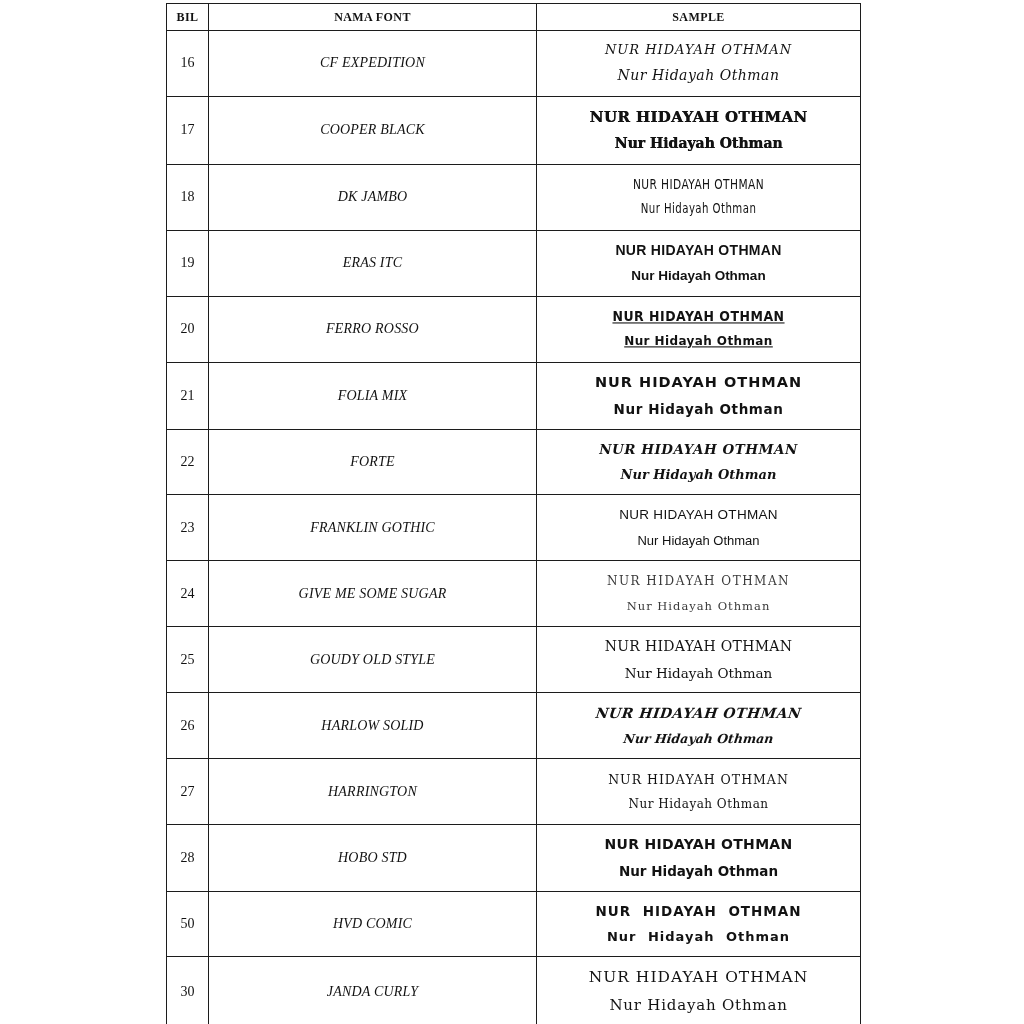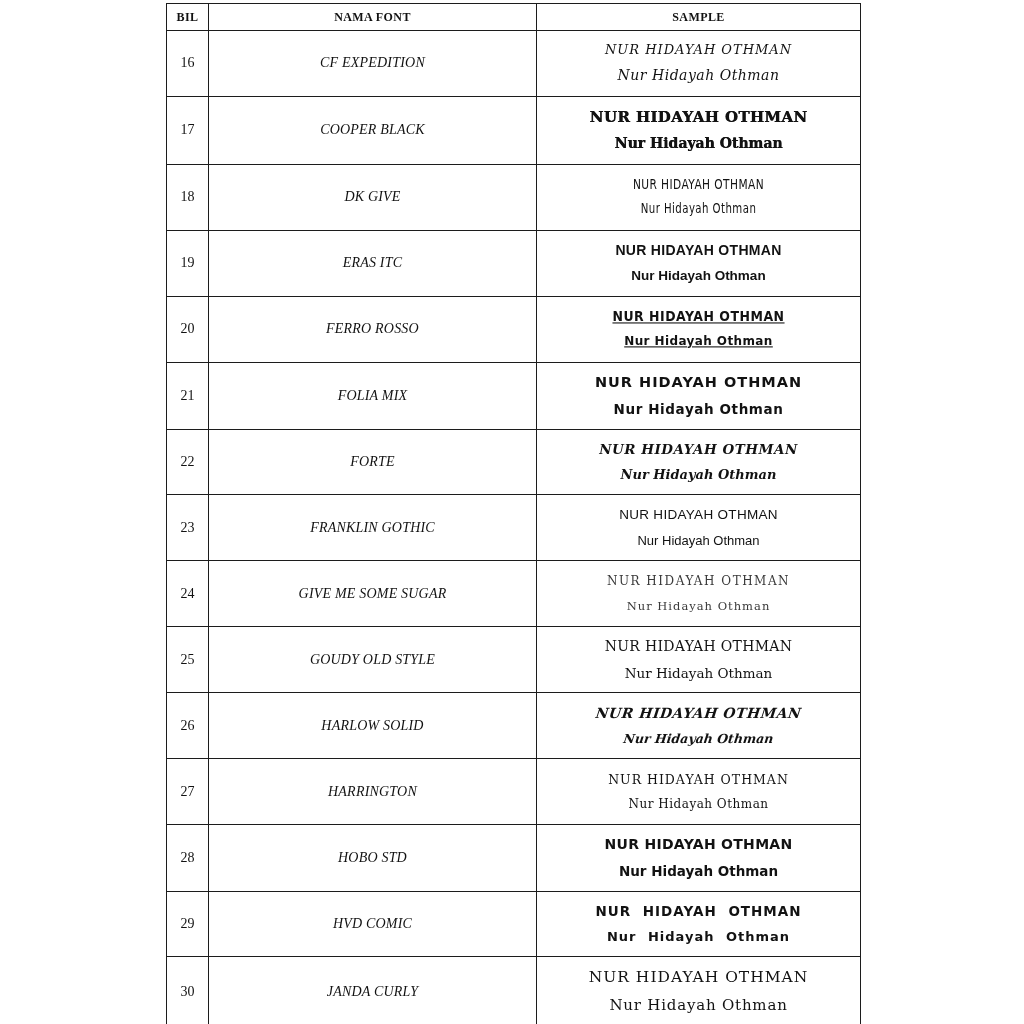--- a/index.html
+++ b/index.html
@@ -100,21 +100,21 @@
     <td class="bil">17</td>
     <td class="name">COOPER BLACK</td>
     <td class="sample fs-cooper-black">
       <div class="u">NUR HIDAYAH OTHMAN</div>
       <div class="l">Nur Hidayah Othman</div>
     </td>
   </tr>
 
   <tr>
     <td class="bil">18</td>
-    <td class="name">DK GIVE</td>
+    <td class="name">DK JAMBO</td>
     <td class="sample fs-dk-jambo">
       <div class="u">NUR HIDAYAH OTHMAN</div>
       <div class="l">Nur Hidayah Othman</div>
     </td>
   </tr>
 
   <tr>
     <td class="bil">19</td>
     <td class="name">ERAS ITC</td>
     <td class="sample fs-eras-itc">
@@ -198,21 +198,21 @@
   <tr>
     <td class="bil">28</td>
     <td class="name">HOBO STD</td>
     <td class="sample fs-hobo-std">
       <div class="u">NUR HIDAYAH OTHMAN</div>
       <div class="l">Nur Hidayah Othman</div>
     </td>
   </tr>
 
   <tr>
-    <td class="bil">29</td>
+    <td class="bil">50</td>
     <td class="name">HVD COMIC</td>
     <td class="sample fs-hvd-comic">
       <div class="u">NUR HIDAYAH OTHMAN</div>
       <div class="l">Nur Hidayah Othman</div>
     </td>
   </tr>
 
   <tr>
     <td class="bil">30</td>
     <td class="name">JANDA CURLY</td>

